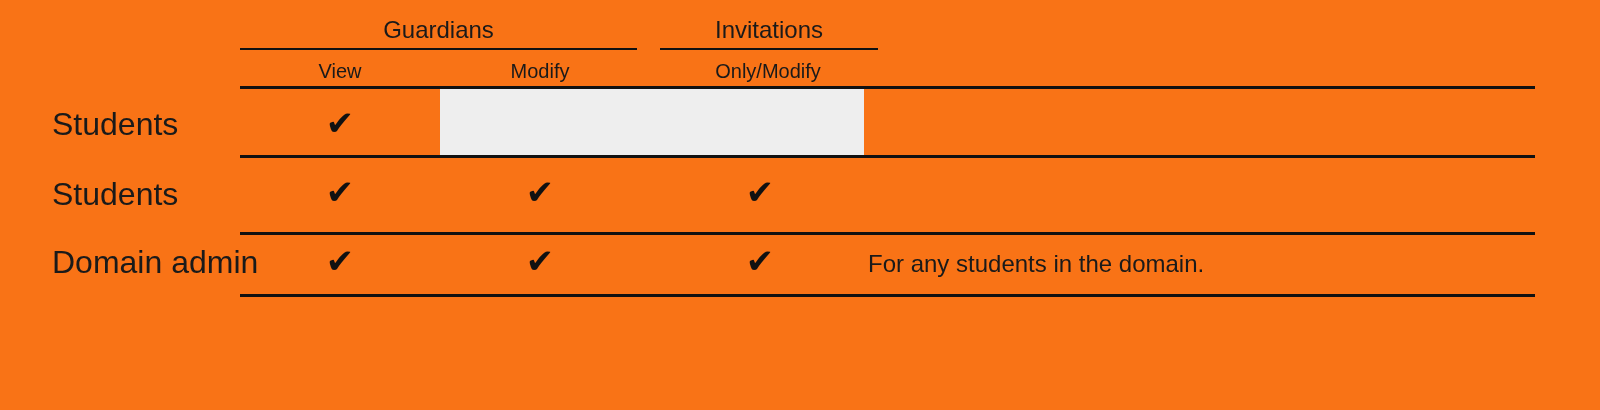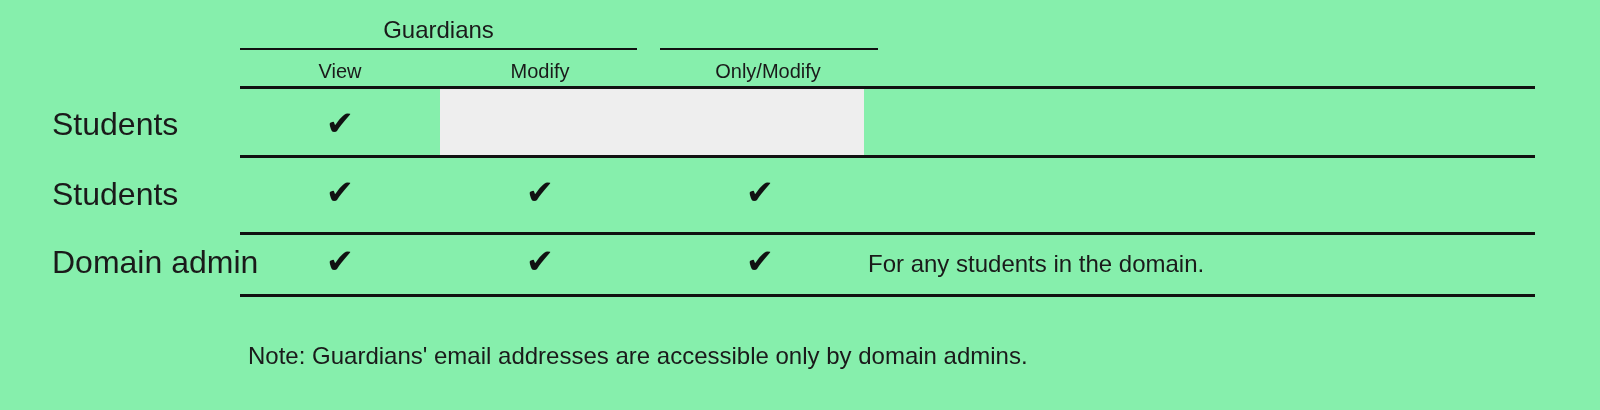--- a/index.html
+++ b/index.html
@@ -13,21 +13,21 @@
     height: 410px;
     font-family: "Liberation Sans", sans-serif;
     color: #1a1a1a;
     overflow: hidden;
   }
 
   #figure {
     position: relative;
     width: 1600px;
     height: 410px;
-    background: #86efac;
+    background: #f97316;
   }
 
   
   .rule {
     position: absolute;
     background: #111111;
     height: 3px;
   }
   .rule.thin {
     height: 2px;
@@ -102,20 +102,21 @@
     white-space: nowrap;
   }
 </style>
 </head>
 <body>
 
 <div id="figure">
 
   <div class="group-label" style="left:240px; top:16px; width:397px;">Guardians</div>
 
+  <div class="group-label" style="left:660px; top:16px; width:218px;">Invitations</div>
 
   <div class="rule thin" style="left:240px; top:48px; width:397px;"></div>
   <div class="rule thin" style="left:660px; top:48px; width:218px;"></div>
 
   <div class="sub-label" style="left:240px; top:57px; width:200px;">View</div>
 
   <div class="sub-label" style="left:440px; top:57px; width:200px;">Modify</div>
 
   <div class="sub-label" style="left:658px; top:57px; width:220px;">Only/Modify</div>
 
@@ -146,15 +147,14 @@
   <div class="check" style="left:310px; top:244px;">✔</div>
 
   <div class="check" style="left:510px; top:244px;">✔</div>
 
   <div class="check" style="left:730px; top:244px;">✔</div>
 
   <div class="desc" style="top:248px;">For any students in the domain.</div>
 
   <div class="rule" style="left:240px; top:294px; width:1295px;"></div>
 
-  <div class="note" style="top:341px;">Note: Guardians' email addresses are accessible only by domain admins.</div>
 
 </div>
 
 </body></html>

